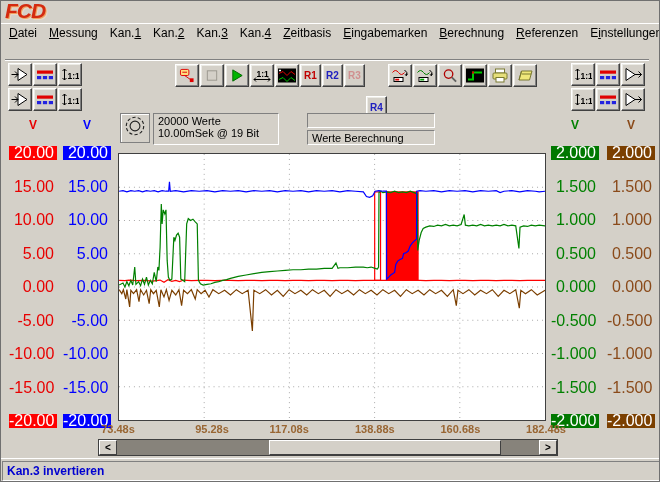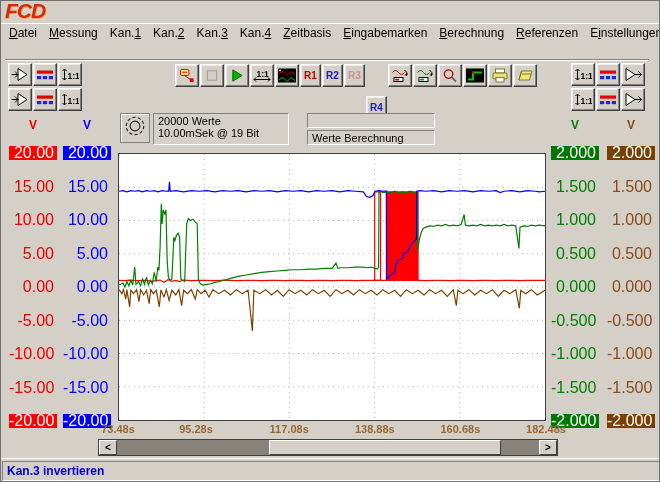--- a/index.html
+++ b/index.html
@@ -305,21 +305,21 @@
   </div>
 
   <div id="circlebtn">
     <span>
       <svg viewBox="0 0 22 22" width="24" height="24">
         <circle cx="11" cy="11" r="8" fill="none" stroke="#202020" stroke-dasharray="3 2"></circle>
         <circle cx="11" cy="11" r="4.5" fill="none" stroke="#202020"></circle>
       </svg>
     </span>
   </div>
-  <div class="infobox" style="left:152px;top:112px;width:136px;height:32px;">
+  <div class="infobox" style="left:152px;top:112px;width:126px;height:32px;">
     <div>20000 Werte</div>
     <div>10.00mSek @ 19 Bit</div>
   </div>
   <div class="infobox" style="left:306px;top:112px;width:128px;height:15px;"></div>
   <div class="infobox" style="left:306px;top:129px;width:128px;height:15px;">Werte Berechnung</div>
 
   <div id="axes-left">
       <div class="axunit" style="left: 8px; top: 117px; color: rgb(232, 0, 0);">V</div>
       <div class="axval boxed" style="left: 8px; top: 145px; background: rgb(255, 0, 0); color: rgb(255, 255, 255);">20.00</div>
       <div class="axval" style="left: 8px; top: 178.5px; color: rgb(232, 0, 0);">15.00</div>
@@ -381,21 +381,21 @@
         <rect x="256.8785321100918" y="38.19" width="5.8899082568806875" height="89.11" fill="none" stroke="#ff0000" stroke-width="1.2"></rect>
         <rect x="268.6583486238532" y="38.19" width="31.80550458715601" height="89.11" fill="#ff0000" stroke="#ff0000" stroke-width="1.2"></rect>
         <polyline points="0.1,127.3 6.0,127.6 9.9,127.0 17.7,127.6 25.6,127.3 33.5,128.0 41.3,127.0 45.2,129.3 49.2,126.6 53.1,128.3 57.0,127.3 60.9,128.6 64.9,127.0 72.7,127.6 80.6,127.3 88.4,127.3 96.3,127.6 104.1,127.3 112.0,127.3 119.8,127.6 127.7,127.3 135.5,127.3 143.4,127.6 151.3,127.3 159.1,127.3 167.0,127.6 174.8,127.3 182.7,127.3 190.5,127.6 198.4,127.3 206.2,127.3 214.1,127.6 221.9,127.3 229.8,127.3 237.6,127.6 245.5,127.3 253.3,127.3 261.2,127.3 269.1,127.3 276.9,127.3 284.8,127.3 292.6,127.3 302.4,127.3 308.3,127.6 316.2,127.3 324.0,127.3 331.9,127.6 339.7,127.3 347.6,127.3 355.4,127.6 363.3,127.3 371.1,127.3 379.0,127.6 386.8,127.3 394.7,127.3 402.6,127.6 410.4,127.3 418.3,127.3 428.1,127.3" fill="none" stroke="#ff0000" stroke-width="1.2"></polyline>
         <polyline points="0.1,132.0 4.0,130.0 6.0,134.0 7.9,128.6 9.9,132.7 11.9,127.3 13.8,132.0 15.8,113.9 17.0,131.3 19.7,128.6 21.7,132.7 23.6,126.0 25.6,131.3 27.6,124.0 29.5,132.0 31.5,127.3 33.5,130.7 35.4,119.3 37.4,128.6 39.0,113.9 40.1,117.3 41.3,93.8 42.5,50.3 43.3,70.4 44.4,56.3 46.0,60.3 47.2,56.3 48.4,107.2 49.6,124.0 51.1,127.3 53.1,126.0 55.1,83.8 56.2,87.1 57.8,81.7 59.4,79.7 60.9,83.8 62.1,126.0 64.1,127.3 66.0,128.6 68.0,70.4 69.6,65.0 71.9,67.0 74.3,65.7 76.6,68.3 78.6,70.4 79.8,127.3 81.8,130.7 84.5,132.0 88.4,131.3 92.4,130.7 96.3,129.3 100.2,128.6 104.1,127.3 108.1,126.6 112.0,125.3 119.8,123.3 127.7,121.9 135.5,120.6 143.4,119.3 151.3,118.6 159.1,117.9 167.0,117.3 174.8,116.6 182.7,116.6 190.5,115.9 198.4,115.9 206.2,115.2 214.1,115.2 218.0,109.9 220.0,115.2 221.9,114.6 229.8,114.6 237.6,113.9 245.5,113.9 249.4,114.6 253.3,113.9 257.3,115.2 259.6,115.9 260.8,113.9 261.2,38.9 263.2,37.5 265.1,38.9 269.1,38.2 273.0,38.9 276.9,37.5 280.8,38.9 284.8,38.2 288.7,38.9 292.6,37.5 296.5,38.9 299.7,40.2 300.1,97.1 301.6,87.1 303.6,79.1 305.6,75.0 308.3,73.7 312.2,72.4 316.2,73.0 320.1,71.7 324.0,72.4 328.0,71.0 331.9,72.4 335.8,71.7 339.7,72.4 343.7,71.0 346.8,61.0 348.0,71.7 351.5,72.4 355.4,71.7 359.4,72.4 363.3,71.0 367.2,72.4 371.1,71.7 375.1,72.4 379.0,71.7 382.9,72.4 386.8,71.0 390.8,72.4 394.7,71.7 398.6,72.4 401.8,95.1 402.9,73.7 406.5,72.4 410.4,73.0 414.3,71.7 418.3,72.4 422.2,71.7 428.1,72.4" fill="none" stroke="#008000" stroke-width="1.2"></polyline>
         <polyline points="0.1,37.5 4.0,36.9 7.9,38.2 11.9,36.9 15.8,37.5 19.7,36.9 23.6,38.2 27.6,36.9 31.5,37.5 35.4,36.9 39.3,38.2 43.3,36.9 47.2,37.5 49.9,37.5 50.7,28.1 51.5,37.5 57.0,36.9 64.9,38.2 72.7,36.9 80.6,37.5 88.4,36.9 96.3,38.2 104.1,36.9 112.0,37.5 119.8,36.9 127.7,38.2 135.5,36.9 143.4,37.5 151.3,36.9 159.1,38.2 167.0,36.9 174.8,37.5 182.7,36.9 190.5,38.2 198.4,36.9 206.2,37.5 214.1,36.9 221.9,38.2 229.8,36.9 237.6,37.5 245.5,38.2 248.6,42.9 251.8,43.6 254.9,42.2 257.3,37.5 261.2,36.9 265.1,37.5 268.7,37.5 268.9,126.0 271.0,124.0 273.0,121.9 274.9,120.6 276.9,119.3 278.1,111.2 280.0,107.9 282.0,106.5 284.8,105.2 285.9,100.5 288.7,99.2 290.6,97.8 292.6,92.5 294.6,89.8 296.5,87.8 298.9,85.8 299.1,37.5 302.4,36.9 308.3,37.5 316.2,36.9 324.0,38.2 331.9,36.9 339.7,37.5 347.6,36.9 355.4,38.2 363.3,36.9 371.1,37.5 379.0,36.9 382.9,38.9 386.8,37.5 394.7,36.9 402.6,38.2 410.4,36.9 418.3,37.5 422.2,38.2 428.1,37.5" fill="none" stroke="#0000ff" stroke-width="1.2"></polyline>
       </svg>
   </div>
 
   <div id="xlabels">
       <div class="xlab" style="left: 87px;">73.48s</div>
-      <div class="xlab" style="left: 165px;">95.28s</div>
+      <div class="xlab" style="left: 181px;">95.28s</div>
       <div class="xlab" style="left: 258.2px;">117.08s</div>
       <div class="xlab" style="left: 343.8px;">138.88s</div>
       <div class="xlab" style="left: 429.4px;">160.68s</div>
       <div class="xlab" style="left: 515px;">182.48s</div>
     </div>
 
   <div id="scroll">
     <div class="sbtn">&lt;</div>
     <div class="strack" id="sdark1" style="width: 152px;"></div>
     <div class="sthumb" id="sthumb" style="width: 232px;"></div>

